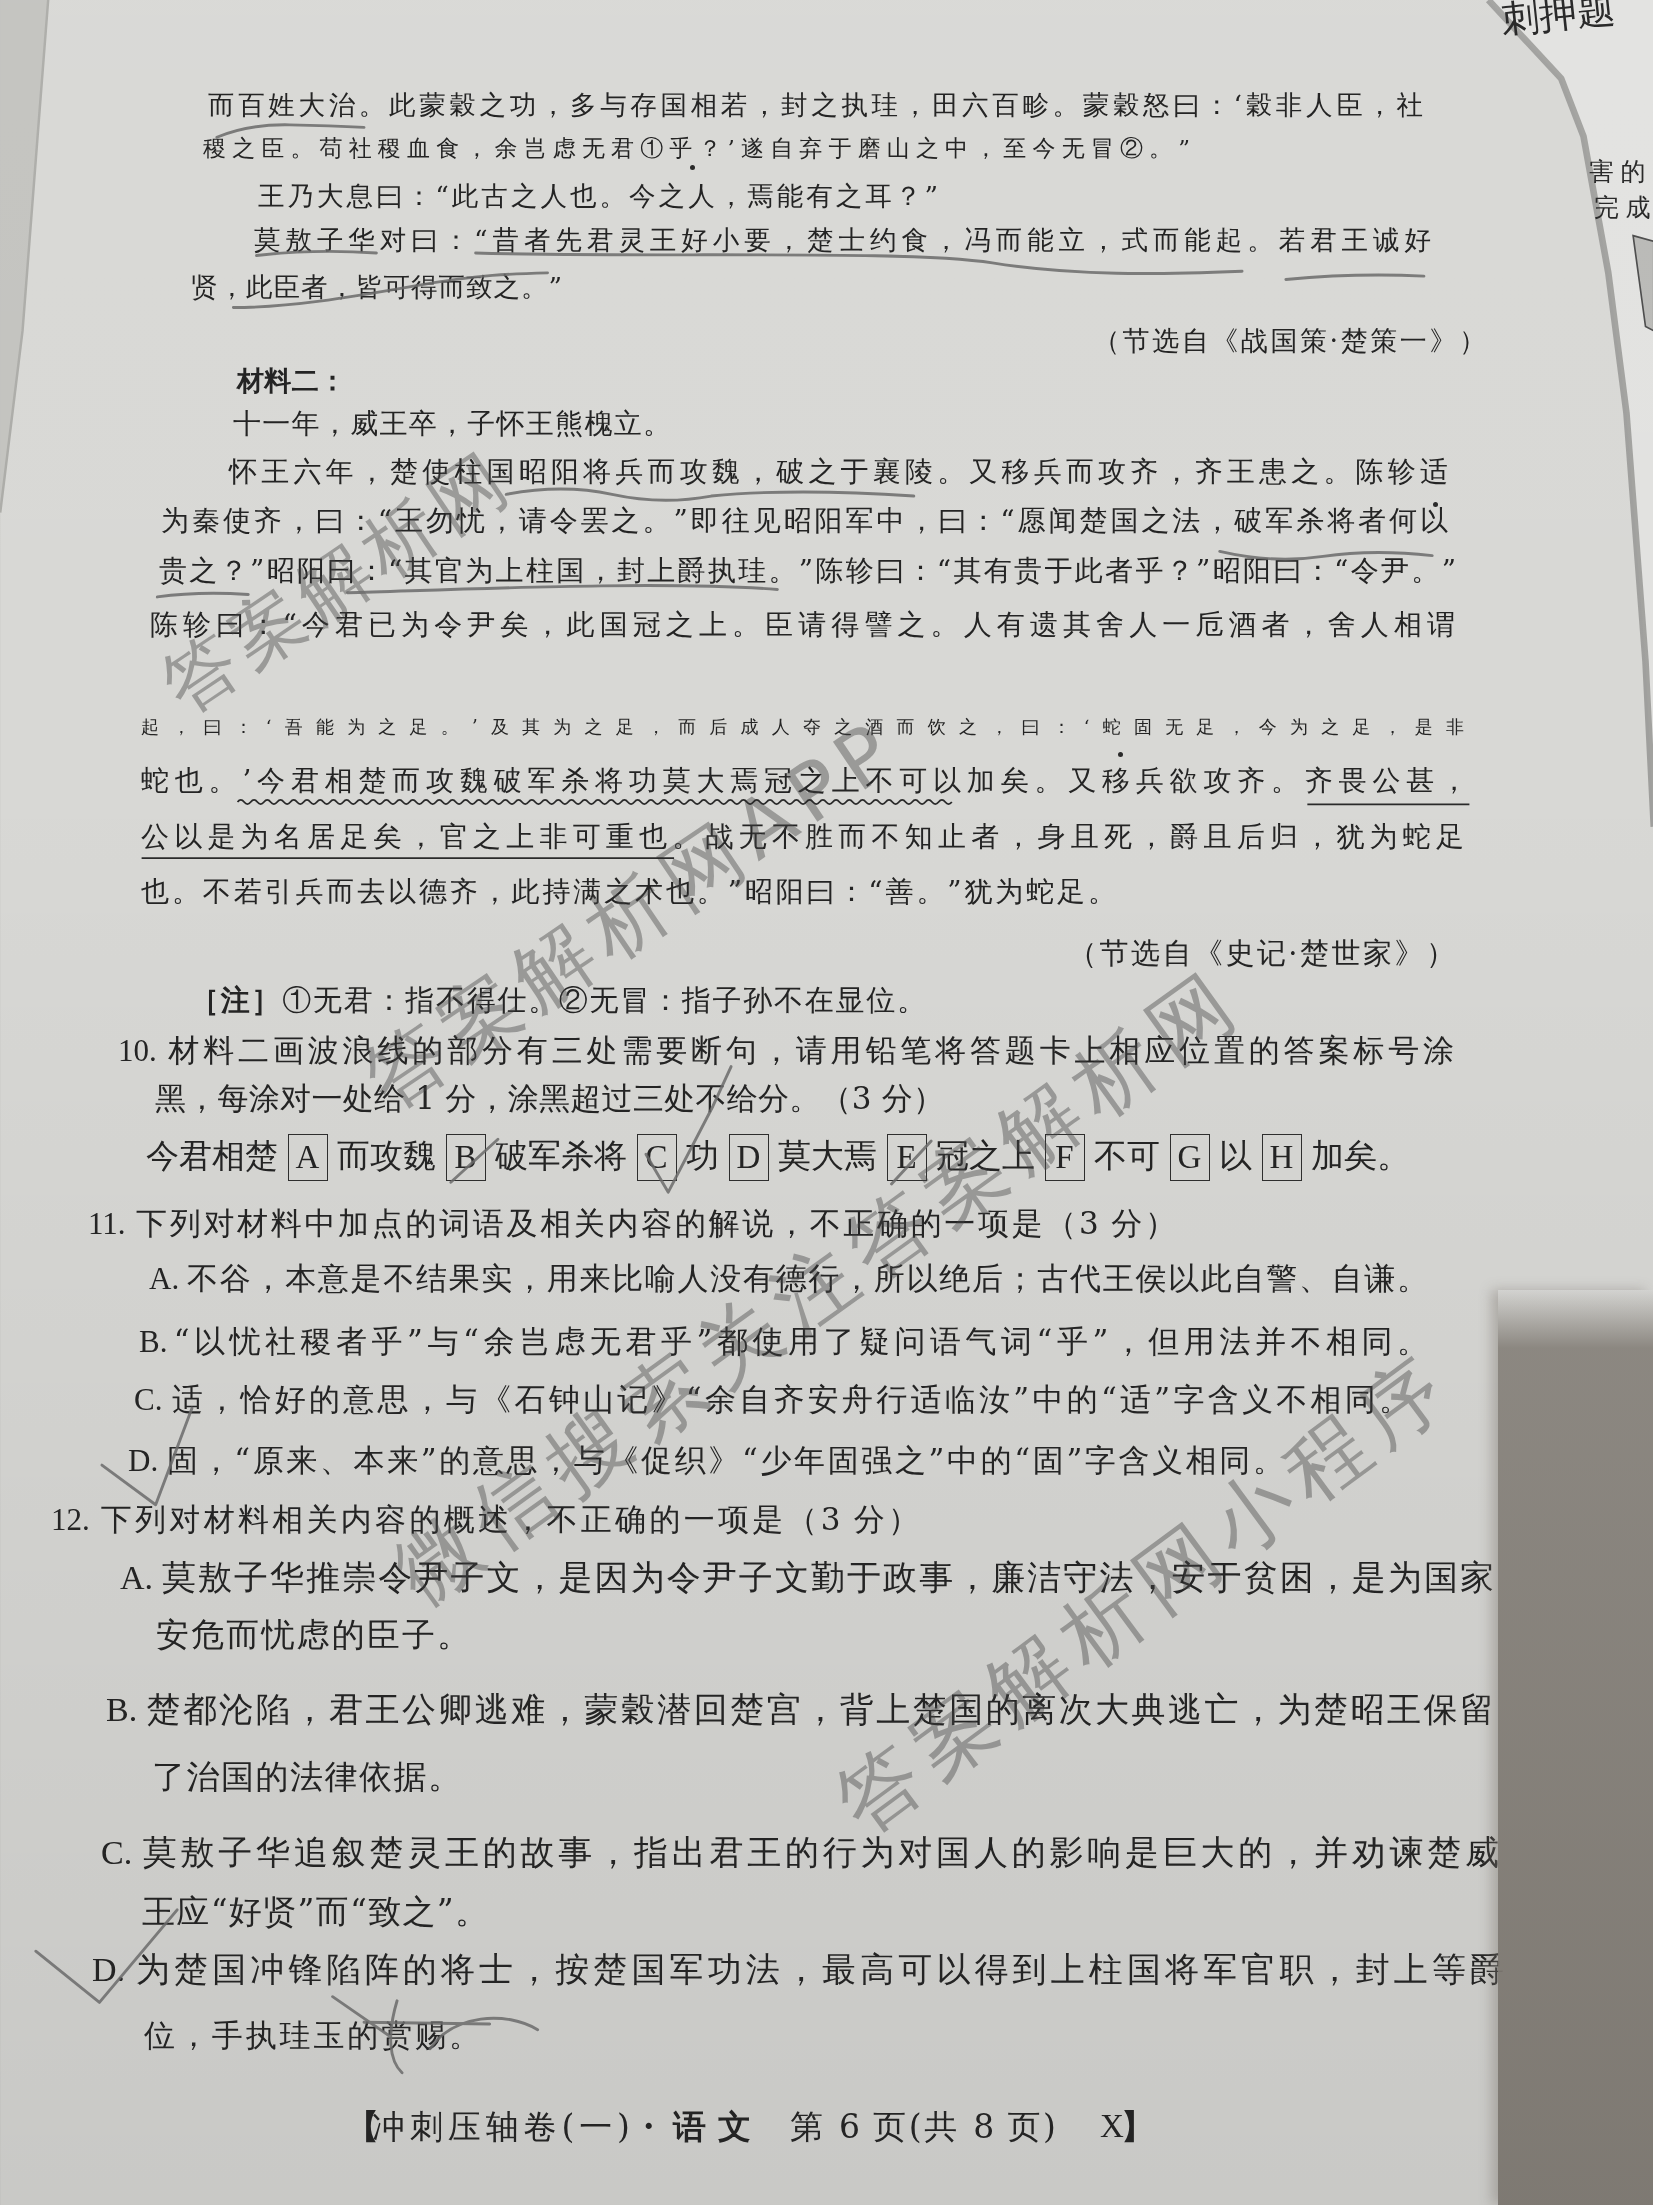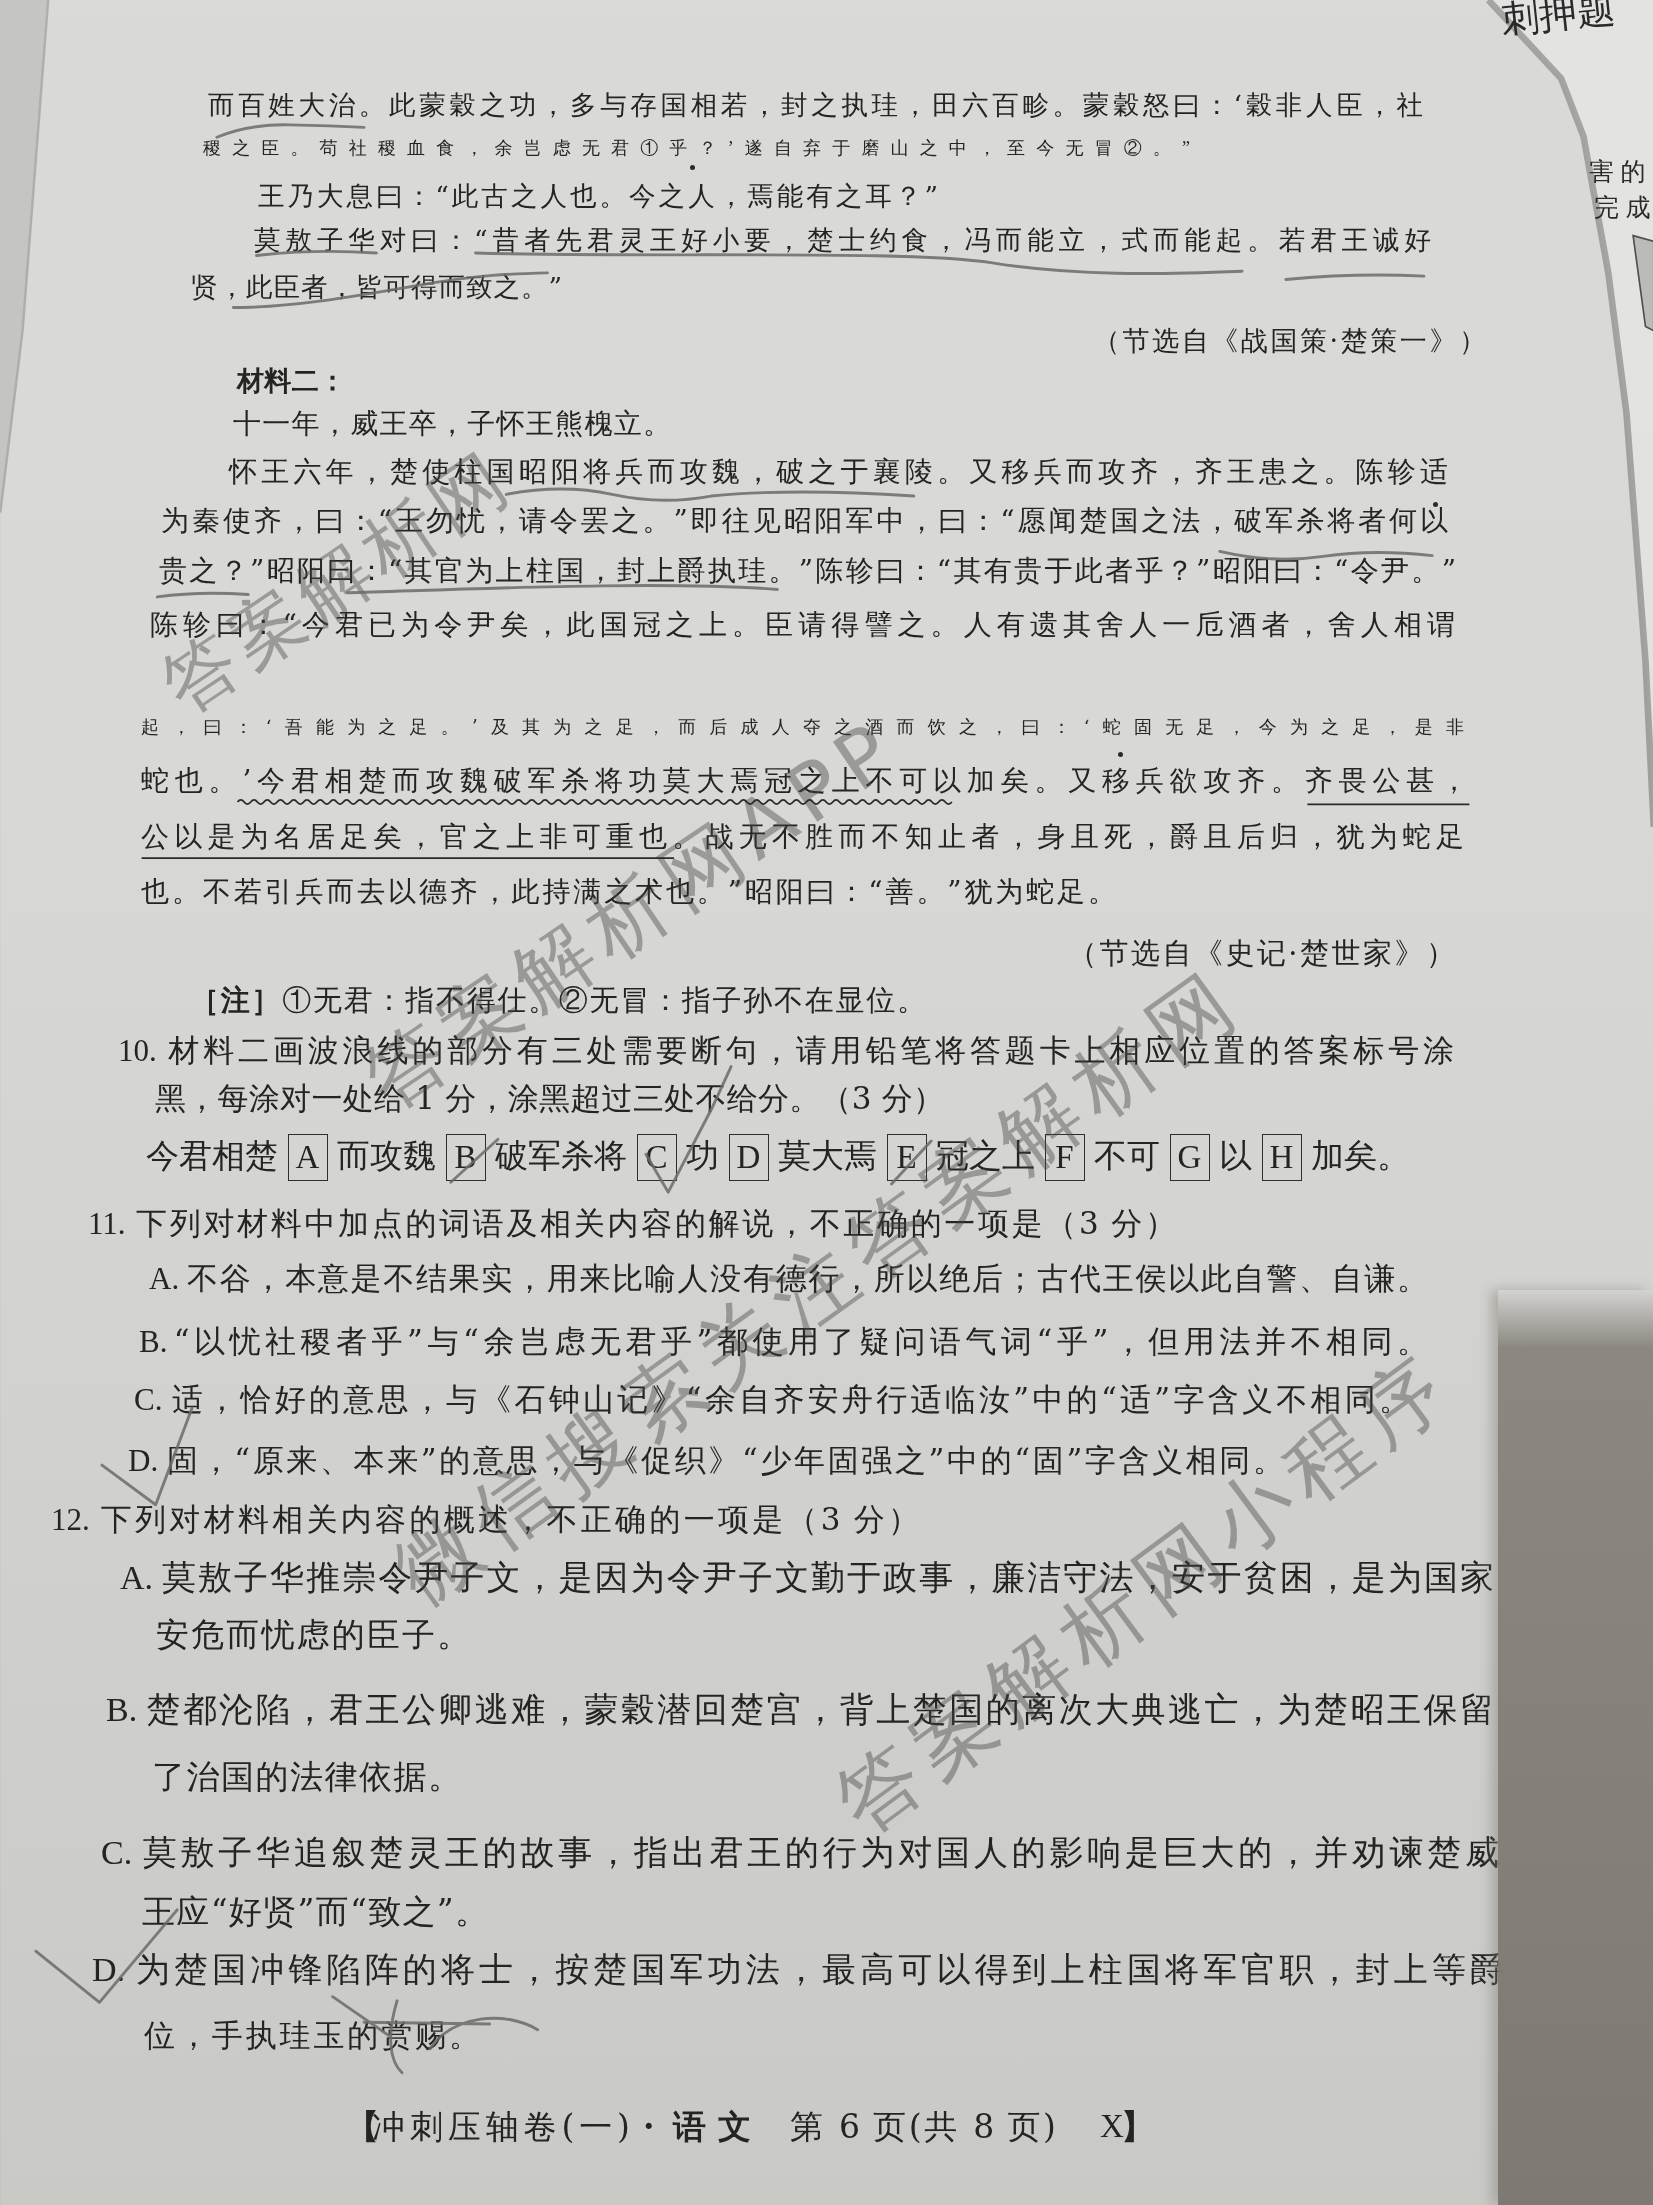--- a/index.html
+++ b/index.html
@@ -39,21 +39,21 @@
     <path d="M1800 0 L1888 95 L1915 165 L1945 330 L1967 500 L1990 800 L2000 1000" fill="none" stroke="#8c8c89" stroke-width="8" opacity="0.75"></path>
     <path d="M58 0 L27 400 L0 620" fill="none" stroke="#acaca8" stroke-width="3"></path>
   </svg>
   <div class="vignette"></div>
 
   <div class="frag" style="left:1501px;top:-5px;font-size:38px;transform:rotate(-6deg);">刺押题</div>
   <div class="frag" style="left:1589px;top:159px;font-size:25px;letter-spacing:6.6px;">害的</div>
   <div class="frag" style="left:1594px;top:195px;font-size:25px;letter-spacing:6.6px;">完成</div>
 
   <div class="ln" style="left:208px;top:88px;width:1215px;font-size:26.5px;line-height:33px;">而百姓大治。此蒙穀之功，多与存国相若，封之执珪，田六百畛。蒙穀怒曰：‘穀非人臣，社</div>
-  <div class="ln" style="left:203px;top:132px;width:987px;font-size:18px;line-height:33px;font-family:Liberation Serif, serif;">稷之臣。苟社稷血食，余岂虑无君①乎？’遂自弃于磨山之中，至今无冒②。”</div>
+  <div class="ln" style="left:203px;top:132px;width:987px;font-size:23px;line-height:33px;">稷之臣。苟社稷血食，余岂虑无君①乎？’遂自弃于磨山之中，至今无冒②。”</div>
   <div class="ln" style="left:258px;top:179px;width:680px;font-size:26.5px;line-height:33px;">王乃大息曰：“此古之人也。今之人，焉能有之耳？”</div>
   <div class="ln" style="left:254px;top:223px;width:1177px;font-size:26.5px;line-height:33px;">莫敖子华对曰：“昔者先君灵王好小要，楚士约食，冯而能立，式而能起。若君王诚好</div>
   <div class="ln" style="left:191px;top:270px;width:371px;font-size:26.5px;line-height:33px;">贤，此臣者，皆可得而致之。”</div>
   <div class="ln" style="left:1047px;top:324px;width:393px;font-size:27px;line-height:34px;margin-left:46px;">（节选自《战国策·楚策一》）</div>
 
   <div class="ln bold" style="left:237px;top:363px;width:109px;font-size:27px;line-height:35px;">材料二：</div>
   <div class="ln" style="left:233px;top:406px;width:438px;font-size:28px;line-height:35px;">十一年，威王卒，子怀王熊槐立。</div>
   <div class="ln" style="left:229px;top:454px;width:1219px;font-size:28px;line-height:35px;">怀王六年，楚使柱国昭阳将兵而攻魏，破之于襄陵。又移兵而攻齐，齐王患之。陈轸适</div>
   <div class="ln" style="left:161px;top:503px;width:1287px;font-size:28px;line-height:35px;">为秦使齐，曰：“王勿忧，请令罢之。”即往见昭阳军中，曰：“愿闻楚国之法，破军杀将者何以</div>
   <div class="ln" style="left:159px;top:553px;width:1297px;font-size:28px;line-height:35px;">贵之？”昭阳曰：“其官为上柱国，封上爵执珪。”陈轸曰：“其有贵于此者乎？”昭阳曰：“令尹。”</div>

